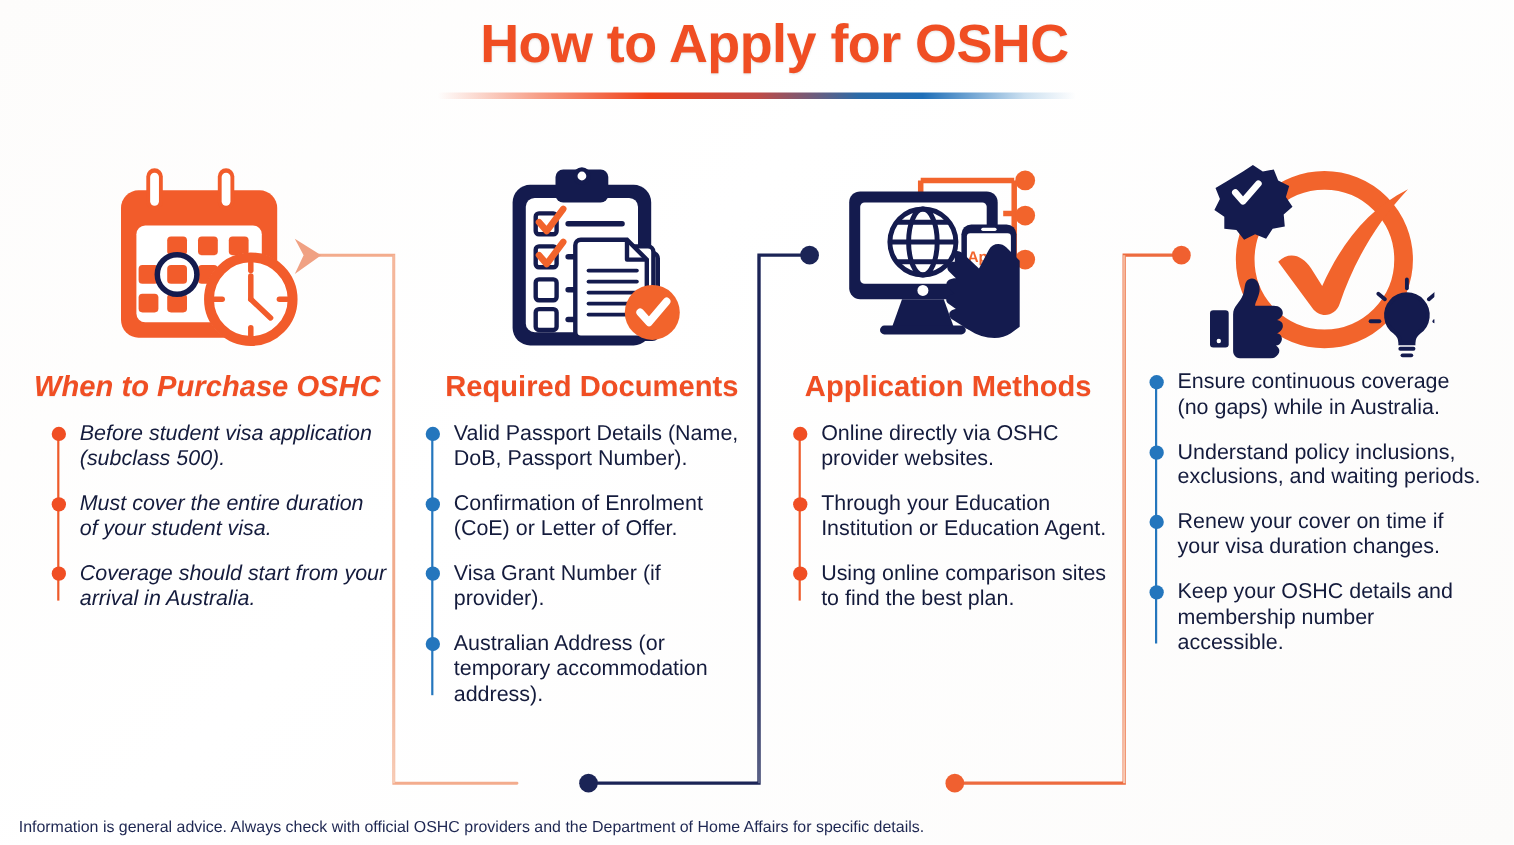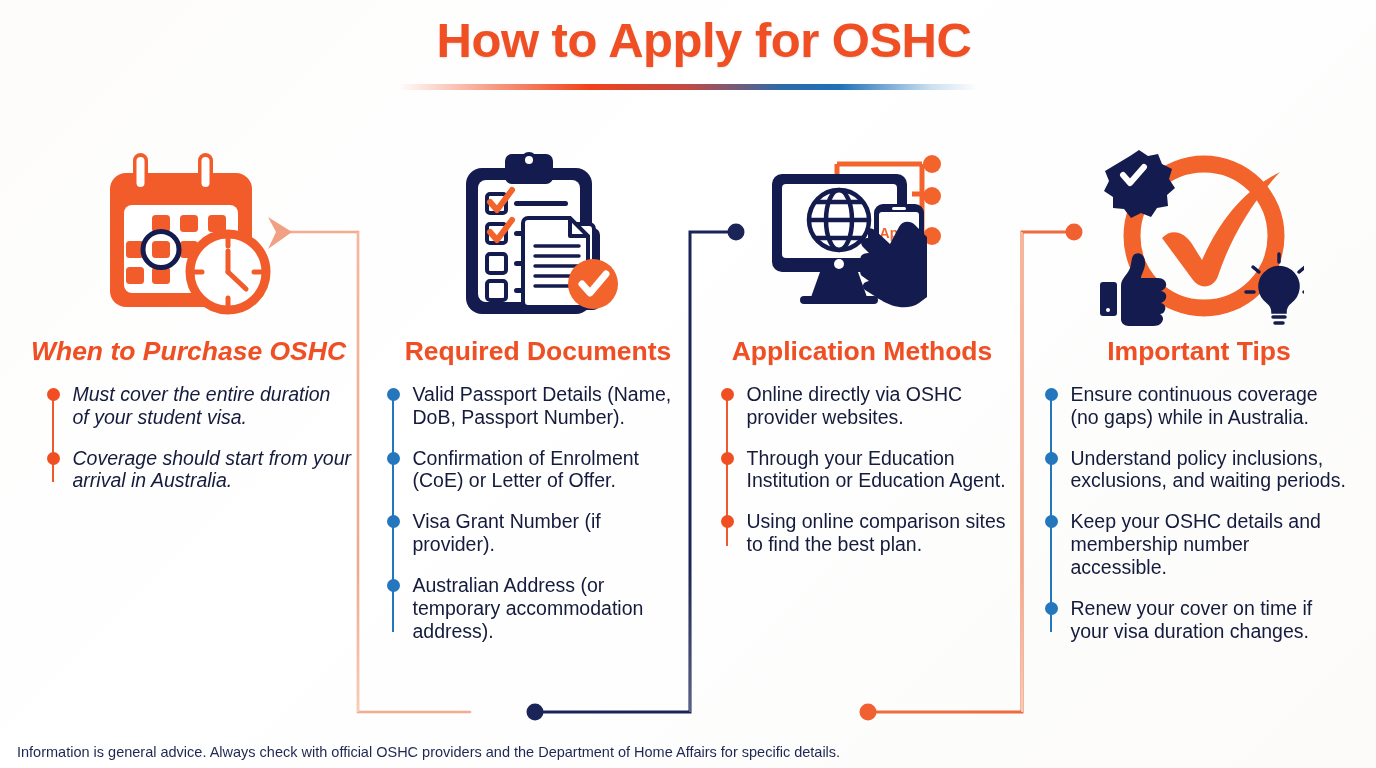--- a/index.html
+++ b/index.html
@@ -141,20 +141,24 @@
           <line x1="132" y1="123" x2="132" y2="102"></line>
           <line x1="132" y1="123" x2="150" y2="140"></line>
         </g>
       </svg>
     </div>
     <div class="col-title">When to Purchase OSHC</div>
     <div class="bullets" style="margin-left:26px; width:300px;">
       <div class="spine orange"></div>
       <div class="bullet">
         <span class="dot orange"></span>
+        <span class="btext">Before student visa application (subclass 500).</span>
+      </div>
+      <div class="bullet">
+        <span class="dot orange"></span>
         <span class="btext">Must cover the entire duration of your student visa.</span>
       </div>
       <div class="bullet">
         <span class="dot orange"></span>
         <span class="btext">Coverage should start from your arrival in Australia.</span>
       </div>
     </div>
   </div>
 
   <div class="col" style="left:388px; width:300px;">
@@ -295,37 +299,36 @@
           <line x1="179" y1="171" x2="191" y2="171"></line>
           <line x1="181" y1="177" x2="189" y2="177"></line>
           <line x1="185" y1="116" x2="185" y2="108"></line>
           <line x1="165" y1="126" x2="159" y2="121"></line>
           <line x1="205" y1="126" x2="211" y2="121"></line>
           <line x1="160" y1="146" x2="152" y2="146"></line>
           <line x1="210" y1="146" x2="218" y2="146"></line>
         </g>
       </svg>
     </div>
-    <div class="col-title">Important Tips</div>
     <div class="bullets" style="margin-left:6px; width:300px;">
       <div class="spine blue"></div>
       <div class="bullet">
         <span class="dot blue"></span>
         <span class="btext">Ensure continuous coverage (no gaps) while in Australia.</span>
       </div>
       <div class="bullet">
         <span class="dot blue"></span>
         <span class="btext">Understand policy inclusions, exclusions, and waiting periods.</span>
       </div>
       <div class="bullet">
         <span class="dot blue"></span>
+        <span class="btext">Renew your cover on time if your visa duration changes.</span>
+      </div>
+      <div class="bullet">
+        <span class="dot blue"></span>
         <span class="btext">Keep your OSHC details and membership number accessible.</span>
       </div>
-      <div class="bullet">
-        <span class="dot blue"></span>
-        <span class="btext">Renew your cover on time if your visa duration changes.</span>
-      </div>
     </div>
   </div>
 
   <div class="footer">Information is general advice. Always check with official OSHC providers and the Department of Home Affairs for specific details.</div>
 
 </div>
 
 </body></html>

